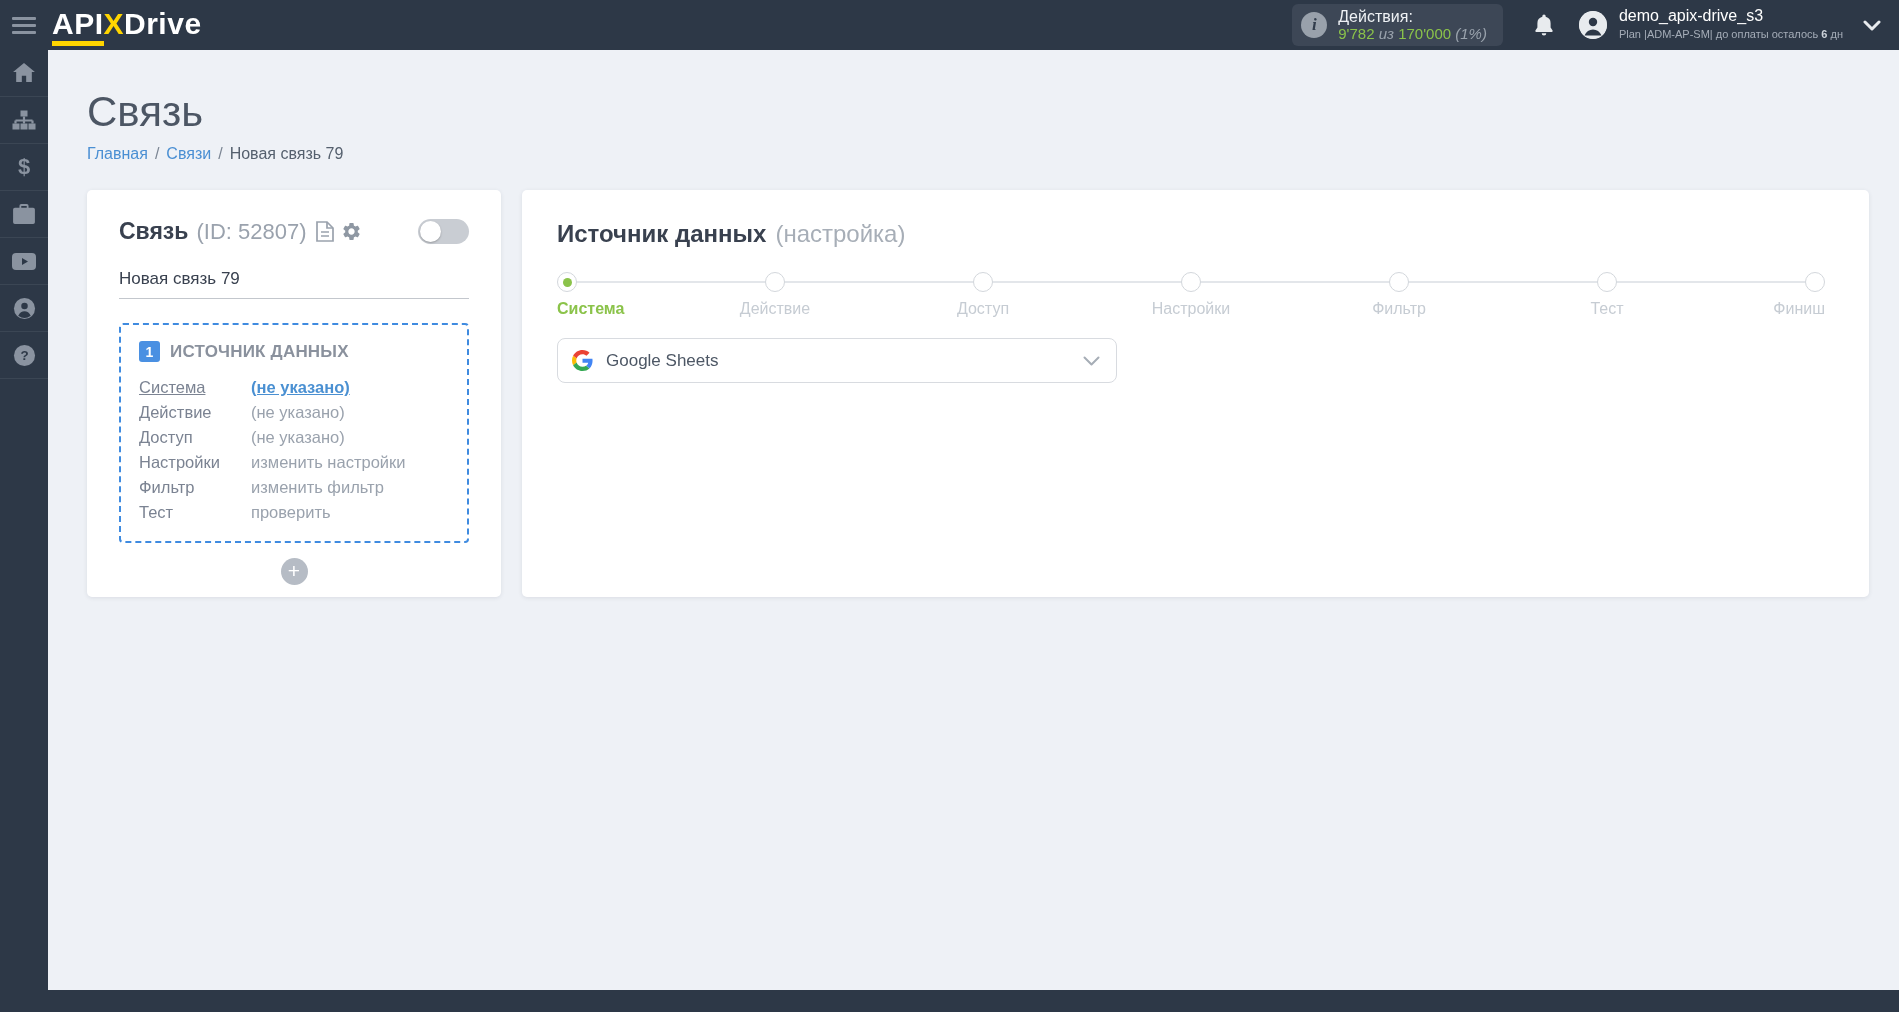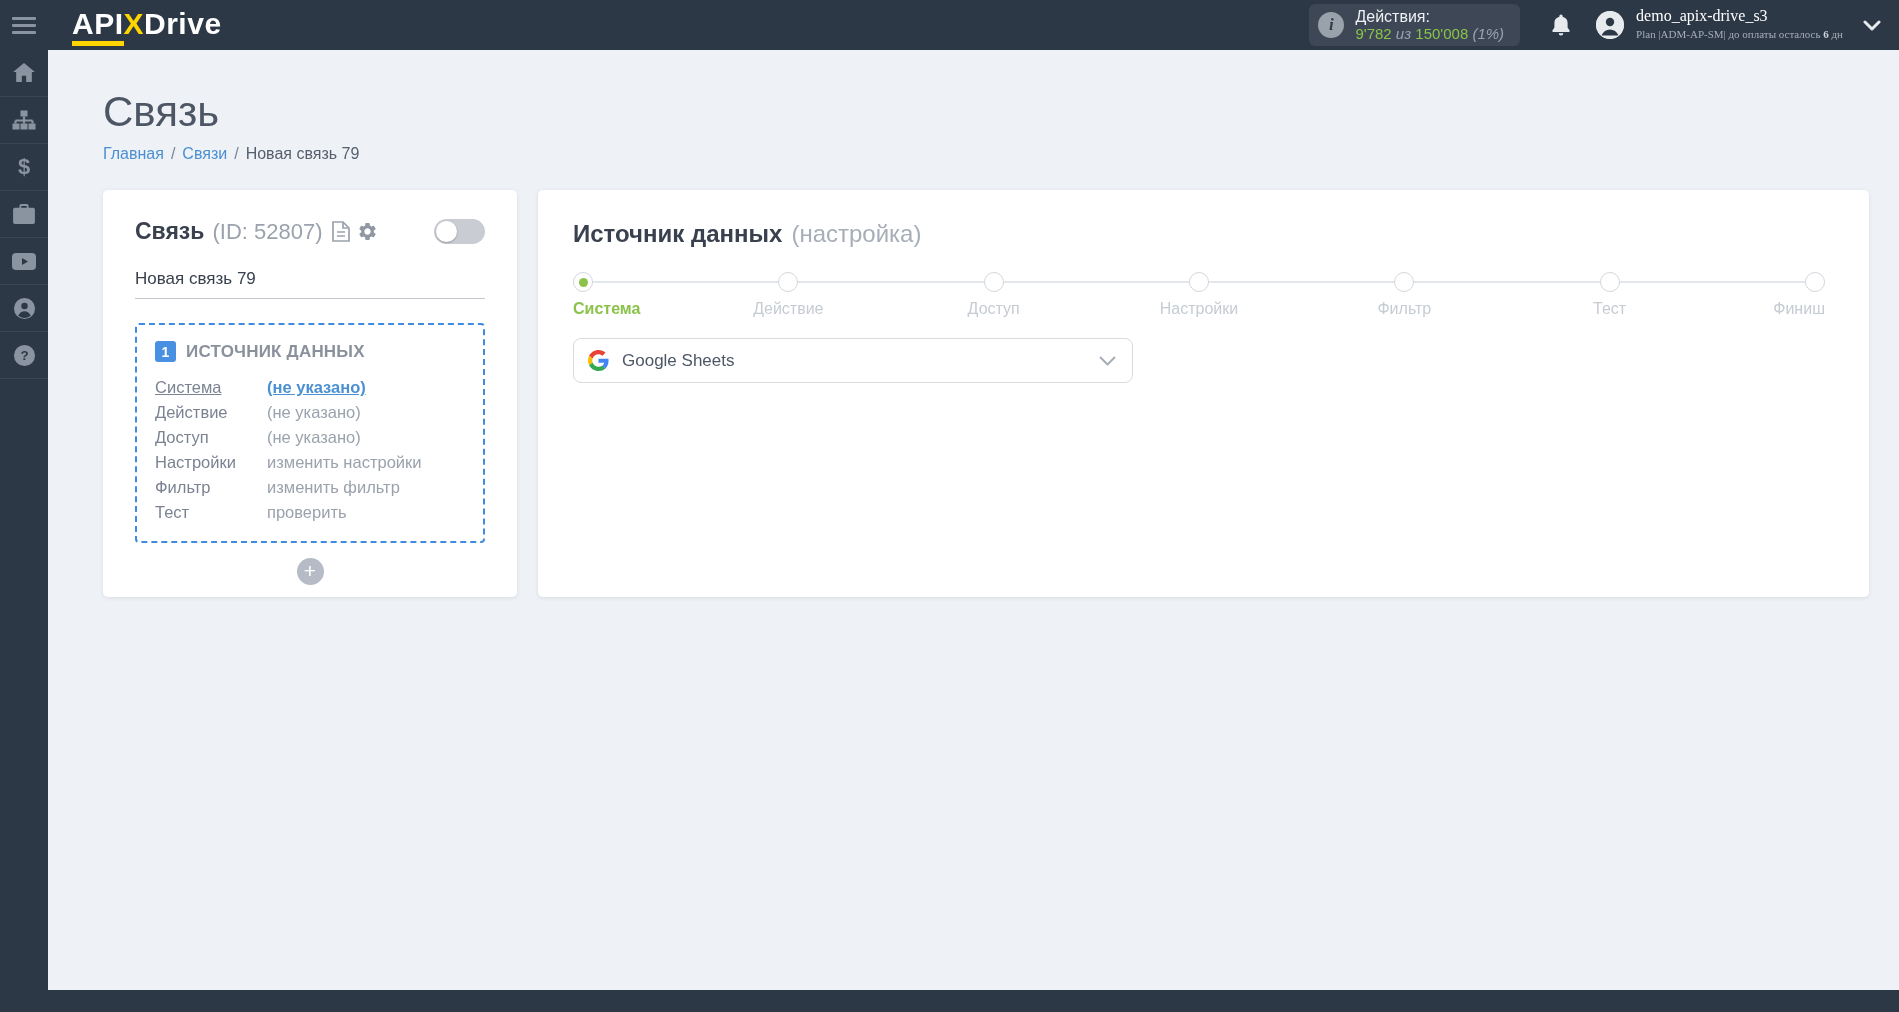--- a/index.html
+++ b/index.html
@@ -3,53 +3,53 @@
 <meta charset="utf-8">
 <style>
   * { margin:0; padding:0; box-sizing:border-box; }
   html,body { width:1899px; height:1012px; overflow:hidden; }
   body { font-family:"Liberation Sans","DejaVu Sans",sans-serif; background:#eef1f6; position:relative; }
 
   
   .topbar { position:absolute; top:0; left:0; width:1899px; height:50px; background:#2d3847; display:flex; align-items:center; z-index:10; }
   .burger { width:48px; height:50px; display:flex; flex-direction:column; justify-content:center; align-items:center; gap:4px; cursor:pointer; }
   .burger span { display:block; width:24px; height:3px; background:#8a93a0; border-radius:1px; }
-  .logo { margin-left:24px; font-size:30px; font-weight:700; color:#fff; letter-spacing:0.5px; display:flex; align-items:baseline; cursor:pointer; }
+  .logo { margin-left:4px; font-size:30px; font-weight:700; color:#fff; letter-spacing:0.5px; display:flex; align-items:baseline; cursor:pointer; }
   .logo .lg-api { position:relative; padding-bottom:2px; }
   .logo .lg-api::after { content:""; position:absolute; left:0; bottom:-3px; width:100%; height:5px; background:#ffd500; }
   .logo .lg-x { color:#ffd500; }
   .spacer { flex:1; }
 
   .actions-widget { background:#3d4756; border-radius:6px; height:42px; display:flex; align-items:center; padding:0 16px 0 9px; margin-right:30px; }
   .info-circle { width:26px; height:26px; border-radius:50%; background:#99a1ab; color:#323d4c; font-family:"Liberation Serif",serif; font-weight:700; font-style:italic; font-size:17px; display:flex; align-items:center; justify-content:center; margin-right:11px; }
   .actions-text { display:flex; flex-direction:column; line-height:17px; }
   .actions-label { color:#eef1f4; font-size:16px; }
   .actions-counts { font-size:15px; }
   .cnt-green { color:#8bc34a; }
   .cnt-gray { color:#9aa3ad; font-style:italic; }
 
   .bell { margin-right:24px; cursor:pointer; display:flex; }
   .avatar { width:28px; height:28px; border-radius:50%; overflow:hidden; background:#e8ebee; margin-right:12px; cursor:pointer; flex:none; }
-  .user-block { display:flex; flex-direction:column; line-height:18px; cursor:pointer;font-family:Liberation Serif, serif; }
+  .user-block { display:flex; flex-direction:column; line-height:18px; cursor:pointer; }
   .user-name { color:#ffffff; font-size:16px; }
   .user-plan { color:#a5adb8; font-size:11px; }
   .user-plan b { color:#cdd3da; }
   .top-chevron { margin:0 18px 0 20px; cursor:pointer; display:flex; }
 
   
   .sidebar { position:absolute; top:50px; left:0; width:48px; bottom:0; background:#2d3847; z-index:9; }
   .side-item { width:48px; height:47px; display:flex; align-items:center; justify-content:center; border-bottom:1px solid rgba(255,255,255,0.07); cursor:pointer; color:#8a93a0; }
   .side-item svg { display:block; }
   .dollar-glyph { font-size:22px; font-weight:700; color:#8a93a0; line-height:1; }
 
   
   .footer-bar { position:absolute; left:0; right:0; bottom:0; height:22px; background:#2d3847; z-index:8; }
 
   
-  .main { position:absolute; left:48px; top:50px; right:0; bottom:22px; padding:38px 30px 0 39px;margin-left:16px; }
+  .main { position:absolute; left:48px; top:50px; right:0; bottom:22px; padding:38px 30px 0 39px; }
   .page-title { font-size:42px; font-weight:400; color:#4c5664; }
   .breadcrumb { margin-top:9px; font-size:16px; color:#55606e; display:flex; gap:7px; }
   .breadcrumb a { color:#4a8fd3; text-decoration:none; cursor:pointer; }
   .crumb-sep { color:#7c8694; }
 
   .cards { display:flex; gap:21px; margin-top:27px; align-items:flex-start; }
   .card { background:#fff; border-radius:5px; box-shadow:0 1px 4px rgba(40,50,70,0.10); }
 
   
   .card-connection { width:414px; height:407px; padding:28px 32px; flex:none; }
@@ -117,21 +117,21 @@
   </div>
   <div class="spacer"></div>
 
   <div class="actions-widget">
     <div class="info-circle">i</div>
     <div class="actions-text">
       <span class="actions-label">Действия:</span>
       <span class="actions-counts">
         <span class="cnt-green">9'782</span>
         <span class="cnt-gray">из</span>
-        <span class="cnt-green">150'008</span>
+        <span class="cnt-green">170'000</span>
         <span class="cnt-gray">(1%)</span>
       </span>
     </div>
   </div>
 
   <div class="bell">
     <svg width="22" height="24" viewBox="0 0 24 26" fill="#e8ebee">
         <path d="M12 1.5a1.8 1.8 0 0 1 1.8 1.8v.7A7.2 7.2 0 0 1 19.2 11v4.8l2 3a1.2 1.2 0 0 1-1 1.9H3.8a1.2 1.2 0 0 1-1-1.9l2-3V11a7.2 7.2 0 0 1 5.4-7V3.3A1.8 1.8 0 0 1 12 1.5zM9.5 22h5a2.5 2.5 0 0 1-5 0z"></path>
       </svg>
   </div>

